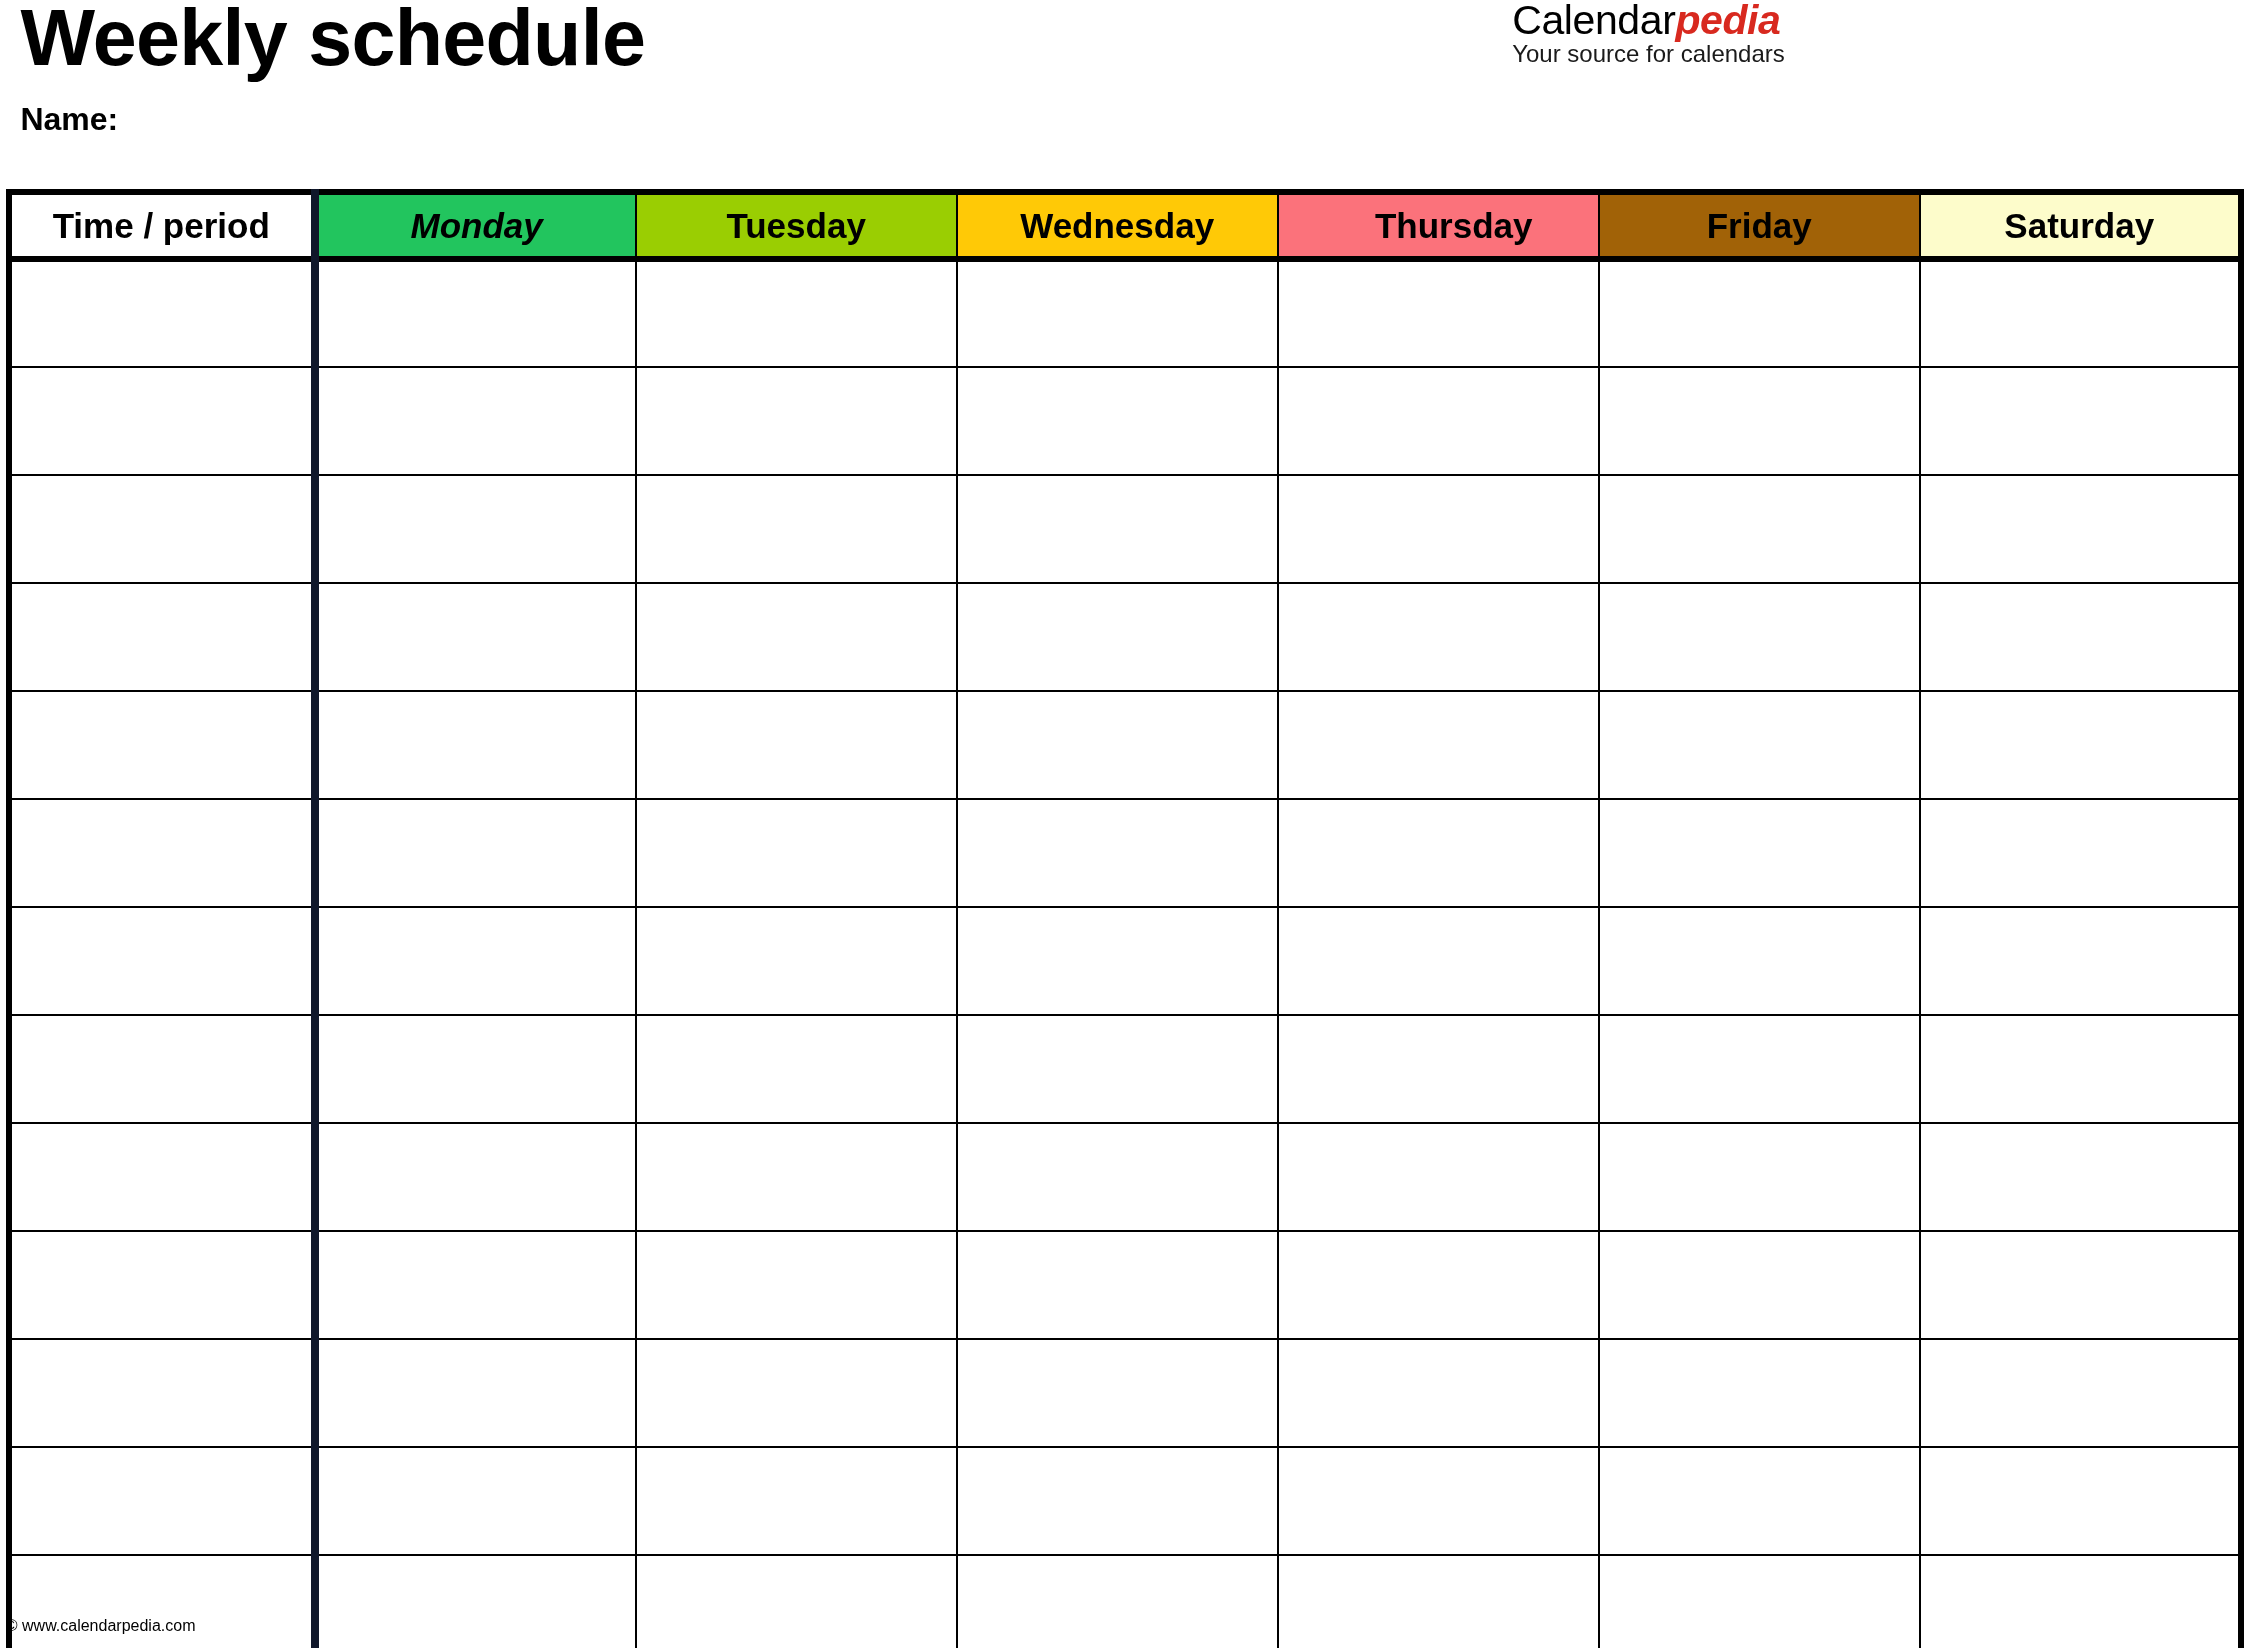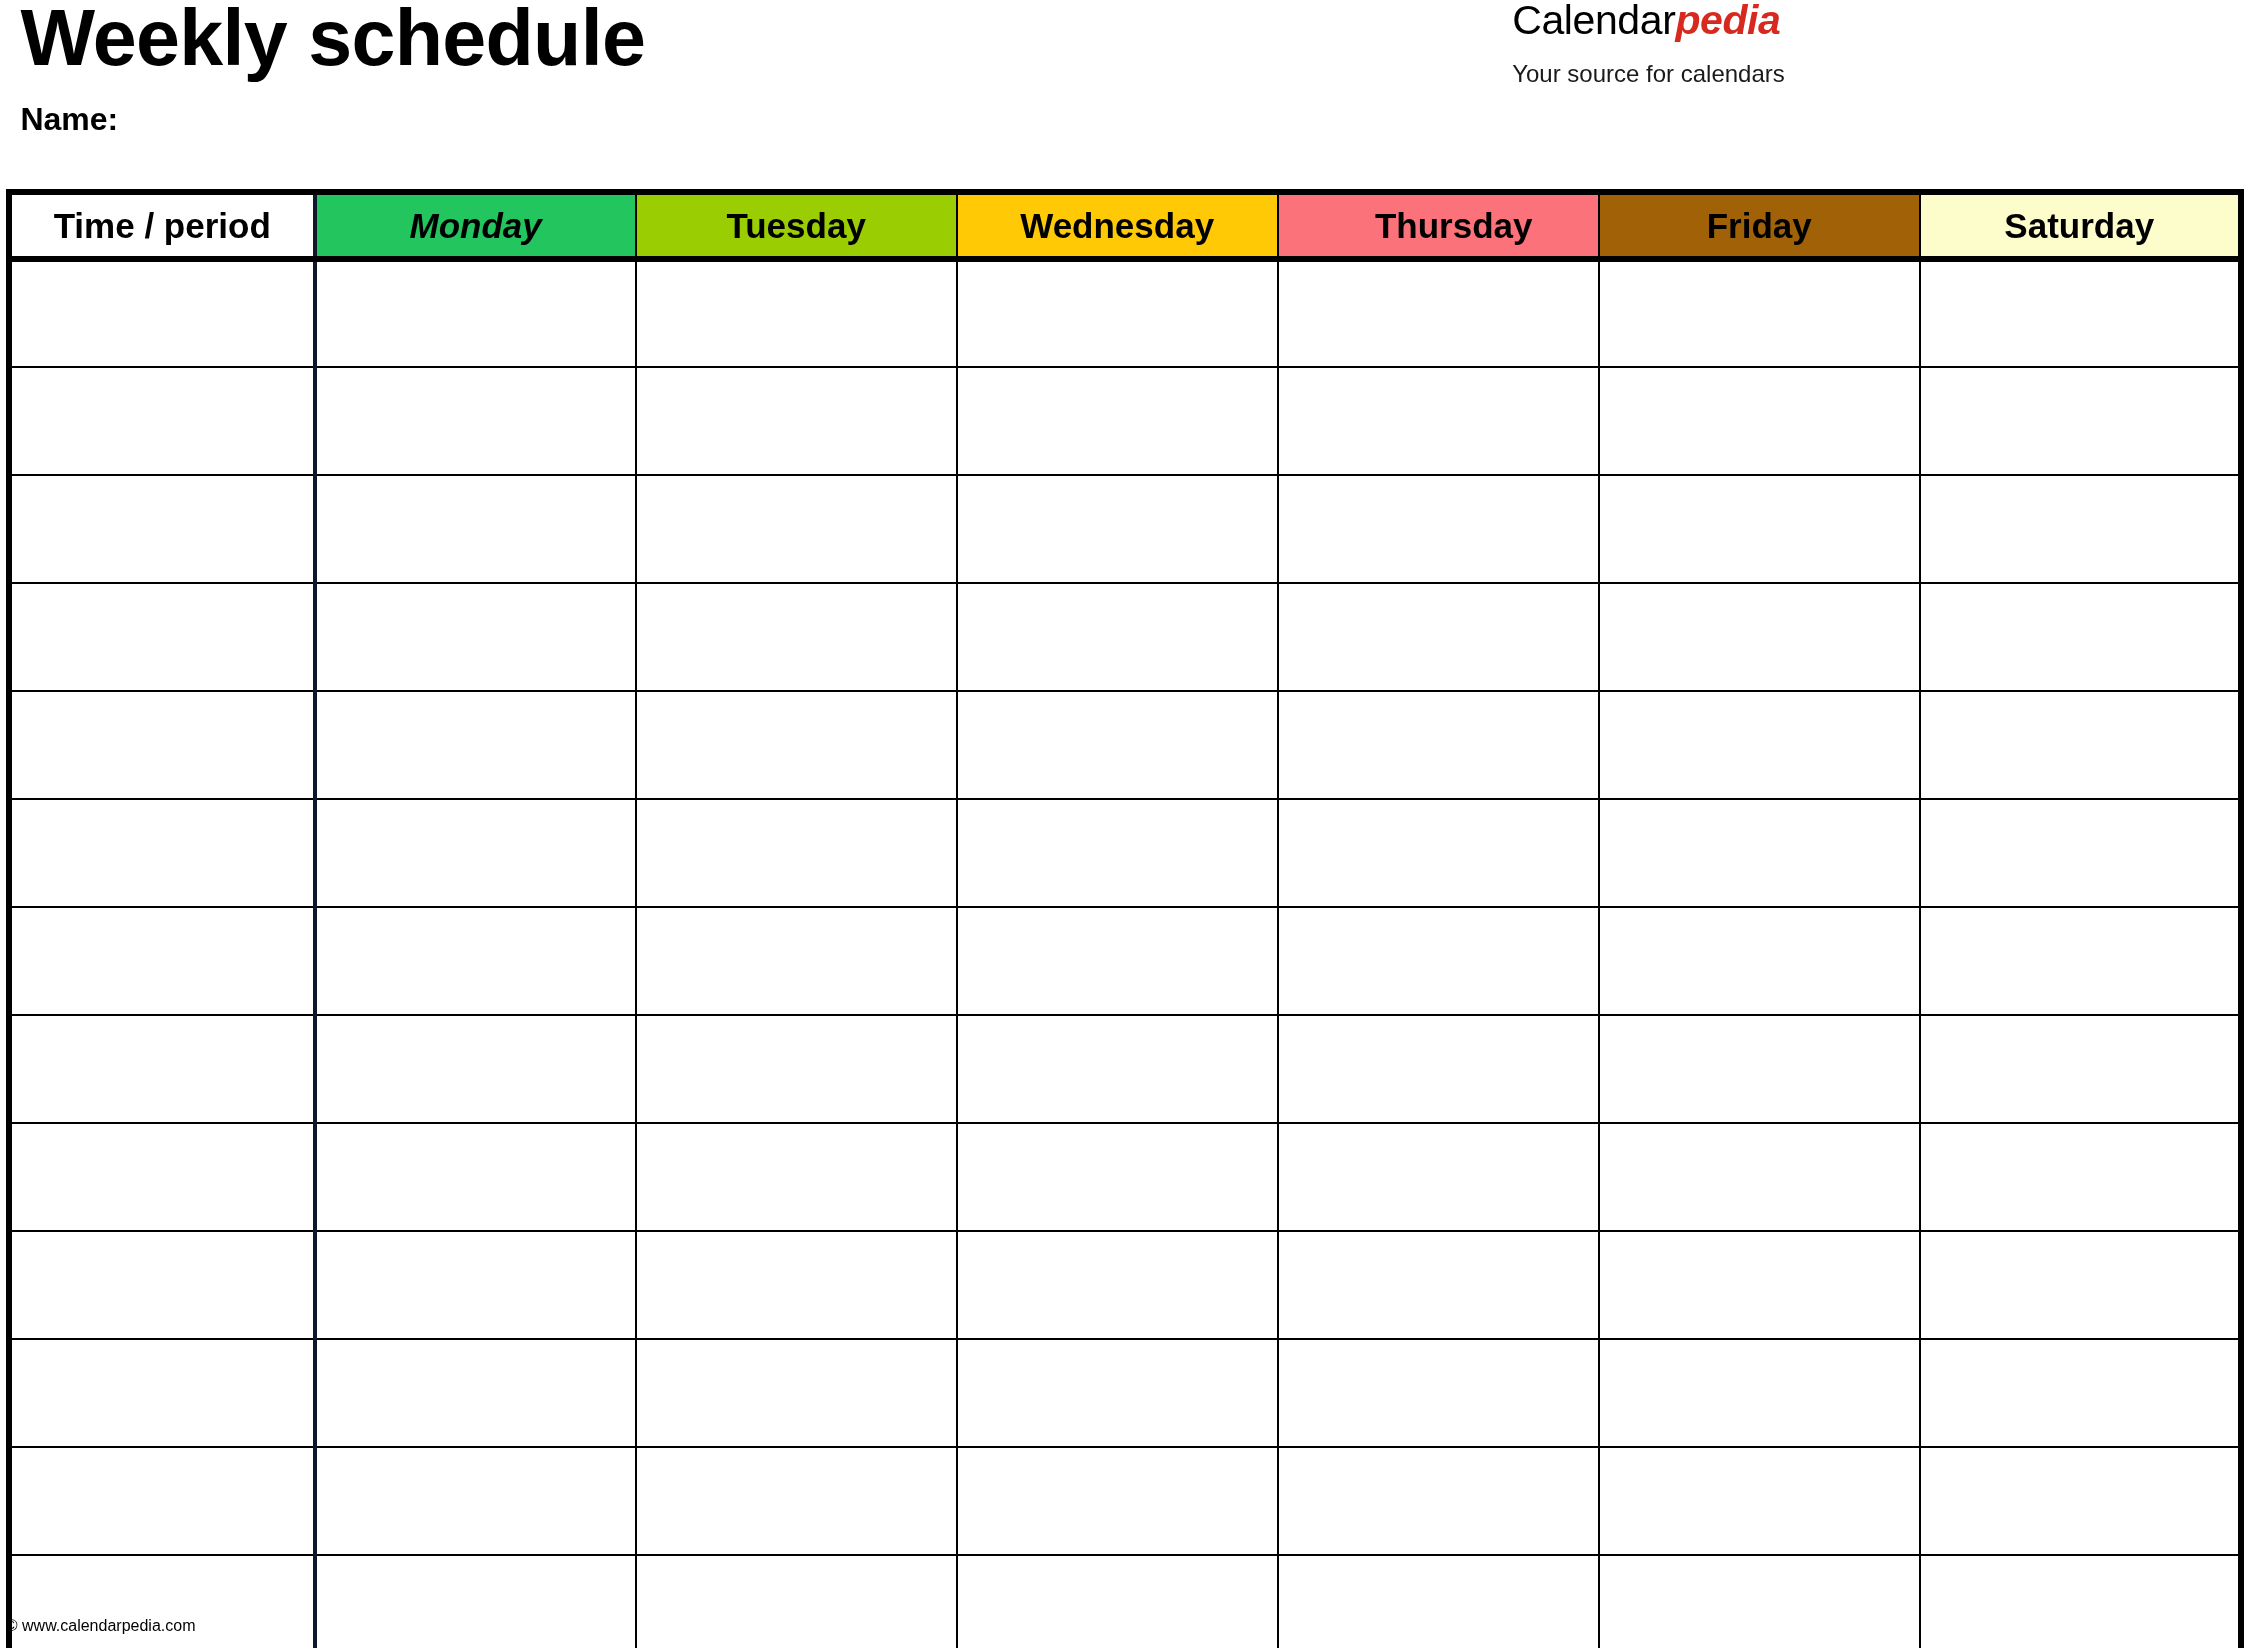--- a/index.html
+++ b/index.html
@@ -68,21 +68,21 @@
     color: #000000;
     white-space: nowrap;
     font-weight: normal;
   }
   .brand-wordmark .brand-accent {
     color: #d8291f;
     font-style: italic;
     font-weight: bold;
   }
   .brand-tagline {
-    margin-top: 21px;
+    margin-top: 1px;
     font-size: 24px;
     color: #1a1a1a;
     white-space: nowrap;
     font-weight: normal;
   }
 
   
   .schedule-wrap {
     position: absolute;
     left: 5.8px;
@@ -103,21 +103,21 @@
   table.schedule th,
   table.schedule td {
     border: 2.2px solid #000000;
     padding: 0;
     margin: 0;
   }
 
   
   table.schedule th.time-head,
   table.schedule td.time-cell {
-    border-right: 4px solid #0f172a;
+    border-right: 8px solid #0f172a;
   }
 
   table.schedule thead th {
     height: 67px;
     font-size: 35px;
     font-weight: bold;
     color: #000000;
     text-align: center;
     vertical-align: middle;
     border-bottom: 6.5px solid #000000;

